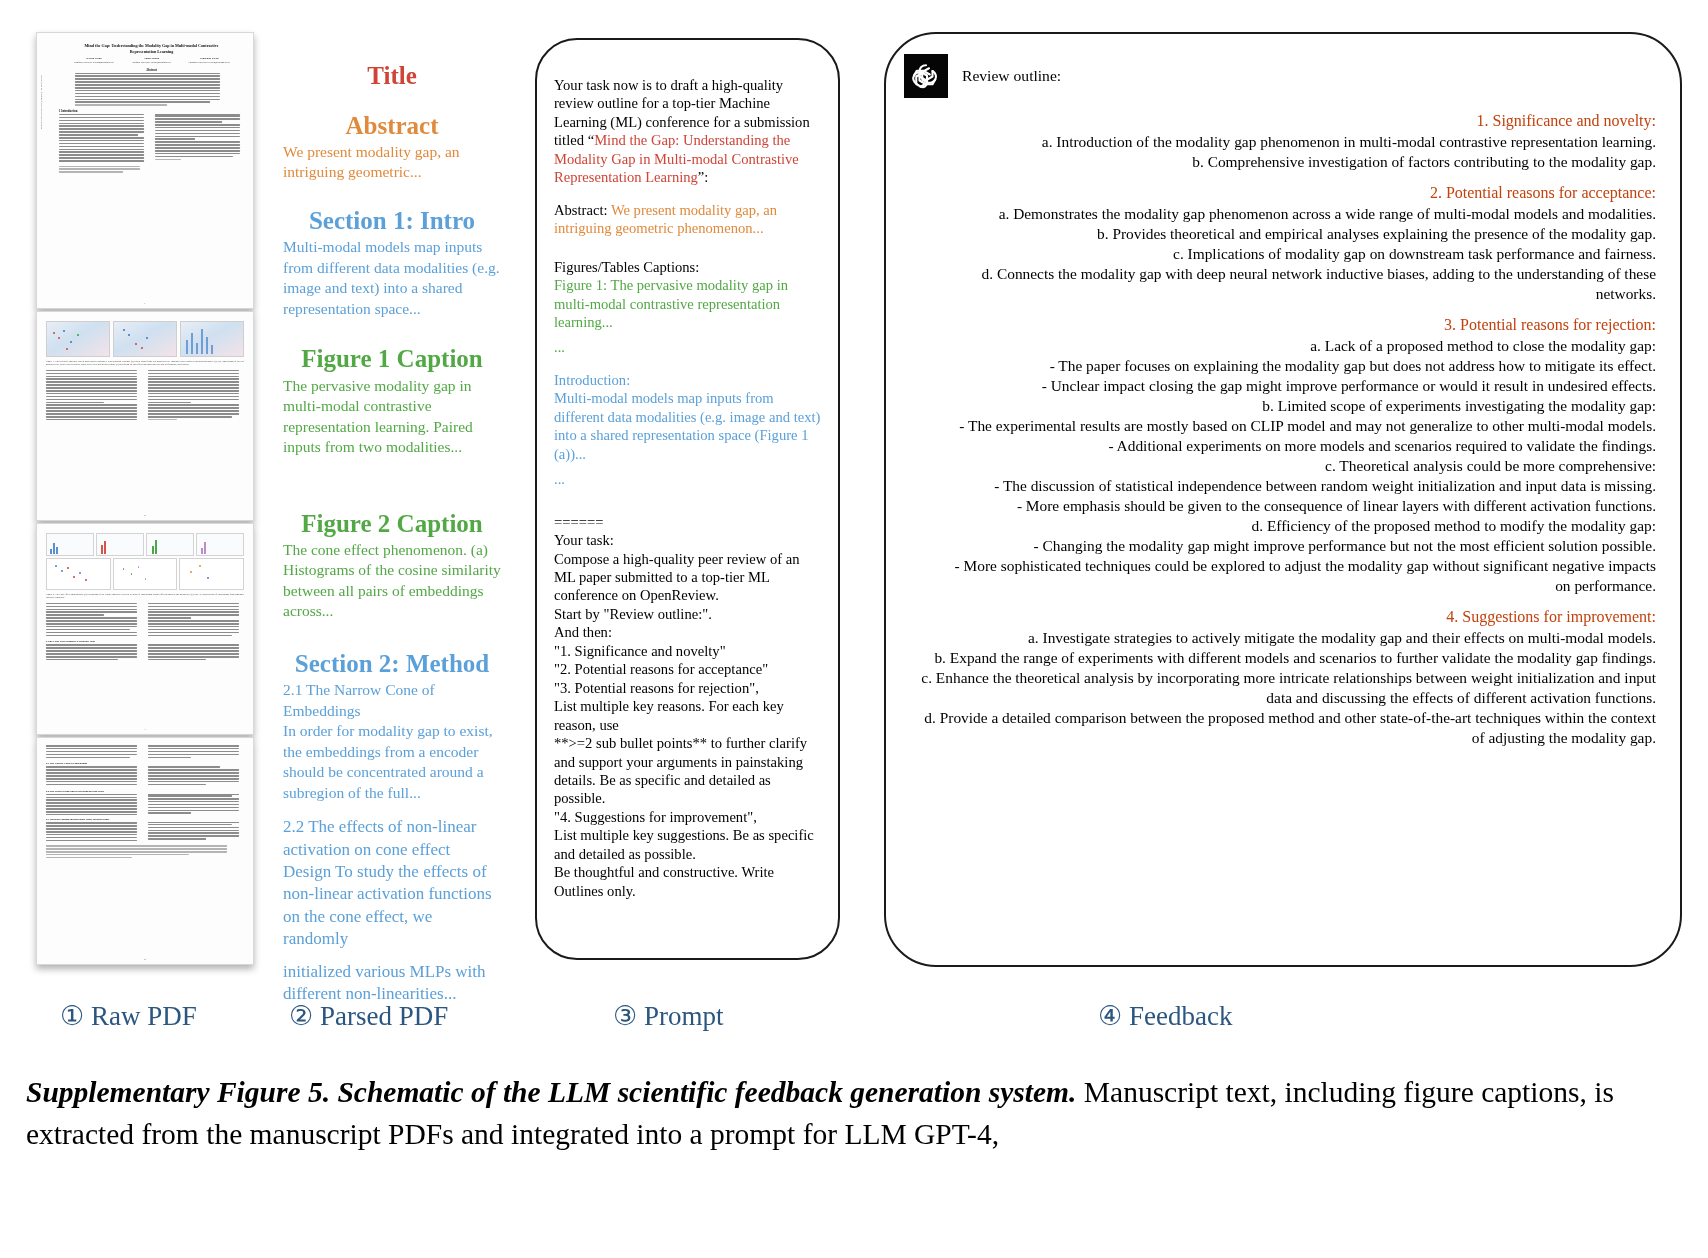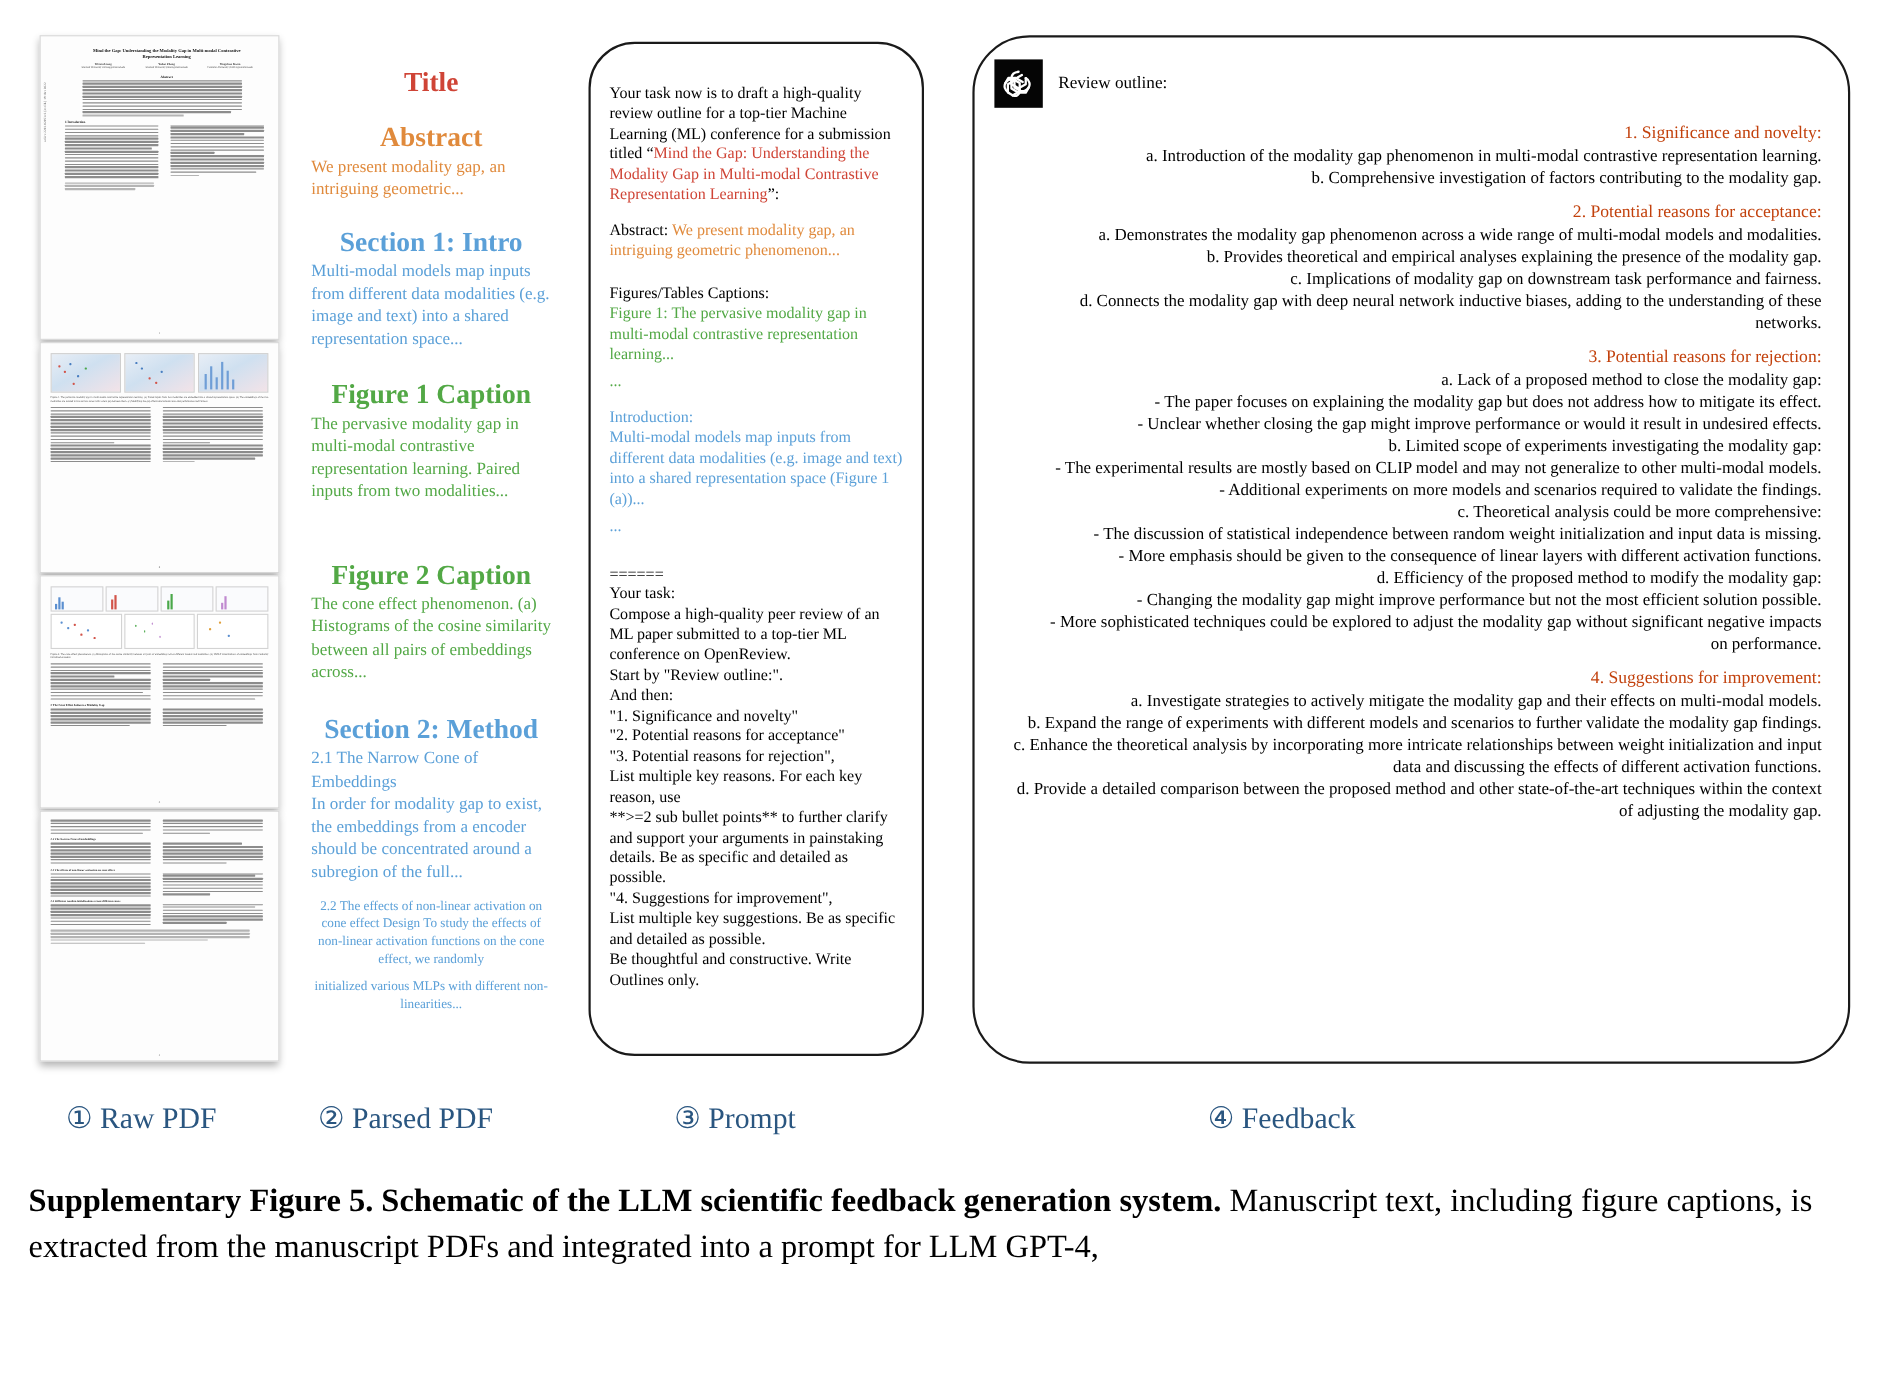--- a/index.html
+++ b/index.html
@@ -197,24 +197,23 @@
     font-weight: bold;
     line-height: 1.1;
     margin-bottom: 3px;
     text-align: center;
   }
   .parsed-body {
     font-size: 15.5px;
     line-height: 1.32;
   }
   .parsed-sub {
-    font-size: 12px;
+    font-size: 17px;
     line-height: 1.32;
     margin-top: 13px;
-    text-align: center;
   }
 
   
   .prompt-box {
     position: absolute;
     left: 535px;
     top: 38px;
     width: 305px;
     height: 922px;
     border: 2.4px solid #1a1a1a;
@@ -297,21 +296,21 @@
   
   .fig-caption {
     position: absolute;
     left: 26px;
     top: 1072px;
     width: 1665px;
     font-size: 29.5px;
     line-height: 1.42;
     color: #000;
   }
-  .fig-caption b { font-weight: bold; }
+  .fig-caption b { font-weight: bold; font-style: italic; }
 
   
   .c-red   { color: #cf4436; }
   .c-org   { color: #e08a3c; }
   .c-blue  { color: #5ba0d8; }
   .c-green { color: #52a845; }
   .c-black { color: #000000; }
 </style>
 </head>
 <body>
@@ -723,21 +722,21 @@
         <p class="fb-item">a. Demonstrates the modality gap phenomenon across a wide range of multi-modal models and modalities.</p>
         <p class="fb-item">b. Provides theoretical and empirical analyses explaining the presence of the modality gap.</p>
         <p class="fb-item">c. Implications of modality gap on downstream task performance and fairness.</p>
         <p class="fb-item">d. Connects the modality gap with deep neural network inductive biases, adding to the understanding of these networks.</p>
       </div>
 
       <div class="fb-section">
         <div class="fb-section-title">3. Potential reasons for rejection:</div>
         <p class="fb-item">a. Lack of a proposed method to close the modality gap:</p>
         <p class="fb-item sub">- The paper focuses on explaining the modality gap but does not address how to mitigate its effect.</p>
-        <p class="fb-item sub">- Unclear whether closing the gap might improve performance or would it result in undesired effects.</p>
+        <p class="fb-item sub">- Unclear impact closing the gap might improve performance or would it result in undesired effects.</p>
         <p class="fb-item">b. Limited scope of experiments investigating the modality gap:</p>
         <p class="fb-item sub">- The experimental results are mostly based on CLIP model and may not generalize to other multi-modal models.</p>
         <p class="fb-item sub">- Additional experiments on more models and scenarios required to validate the findings.</p>
         <p class="fb-item">c. Theoretical analysis could be more comprehensive:</p>
         <p class="fb-item sub">- The discussion of statistical independence between random weight initialization and input data is missing.</p>
         <p class="fb-item sub">- More emphasis should be given to the consequence of linear layers with different activation functions.</p>
         <p class="fb-item">d. Efficiency of the proposed method to modify the modality gap:</p>
         <p class="fb-item sub">- Changing the modality gap might improve performance but not the most efficient solution possible.</p>
         <p class="fb-item sub">- More sophisticated techniques could be explored to adjust the modality gap without significant negative impacts on performance.</p>
       </div>

